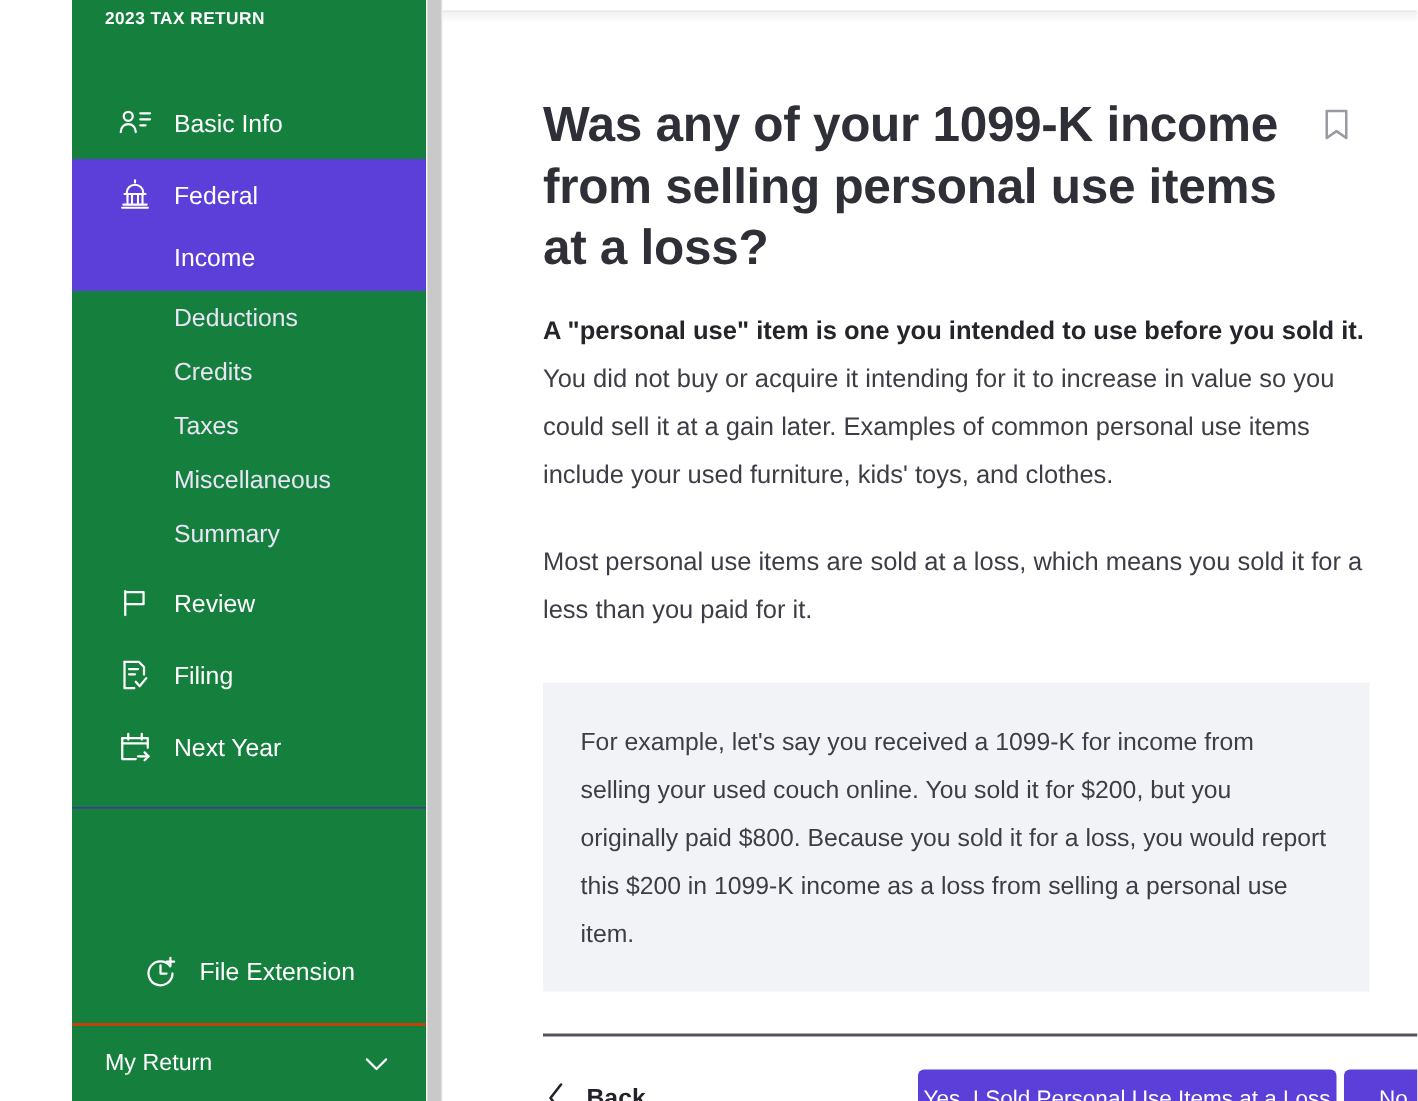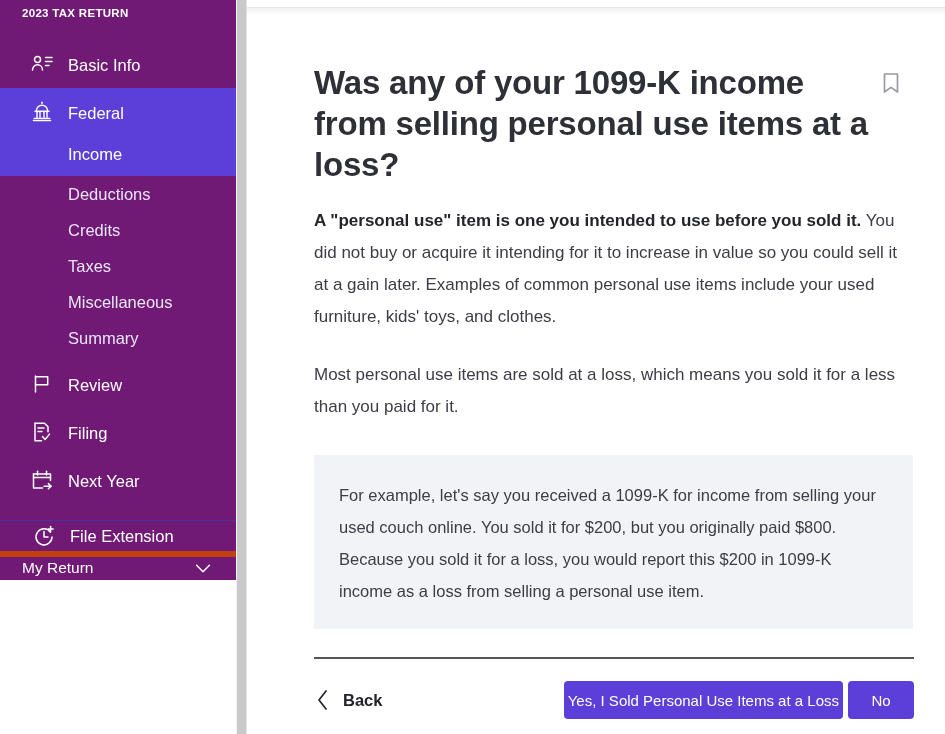--- a/index.html
+++ b/index.html
@@ -15,27 +15,28 @@
     display: flex;
     width: 945px;
     height: 734px;
     position: relative;
   }
 
   
   .sidebar {
     width: 236px;
     min-width: 236px;
-    height: 580px;
-    background: #701a75;
+    height: 734px;
+    background: #15803d;
     color: #ffffff;
     display: flex;
     flex-direction: column;
     position: relative;
     overflow: hidden;
+    margin-left: 48px;
   }
 
   .brand {
     padding: 7px 0 0 22px;
     font-size: 11.5px;
     font-weight: bold;
     letter-spacing: 0.3px;
     color: #ffffff;
     height: 40px;
     display: flex;
@@ -91,24 +92,24 @@
 
   .spacer-divider {
     border-top: 1px solid #4b31a0;
     margin-top: 16px;
   }
 
   .extension-row {
     display: flex;
     align-items: center;
     height: 70px;
-    padding-left: 31px;
+    padding-left: 46px;
     font-size: 16.5px;
     cursor: pointer;
-    border-bottom: 6px solid #c2410c;
+    border-bottom: 2px solid #c2410c;
     text-align: right;
   }
   .extension-row .ico {
     width: 26px; height: 26px;
     margin-right: 13px;
     display: inline-flex; align-items: center; justify-content: center;
     flex: 0 0 26px;
   }
 
   .my-return {

